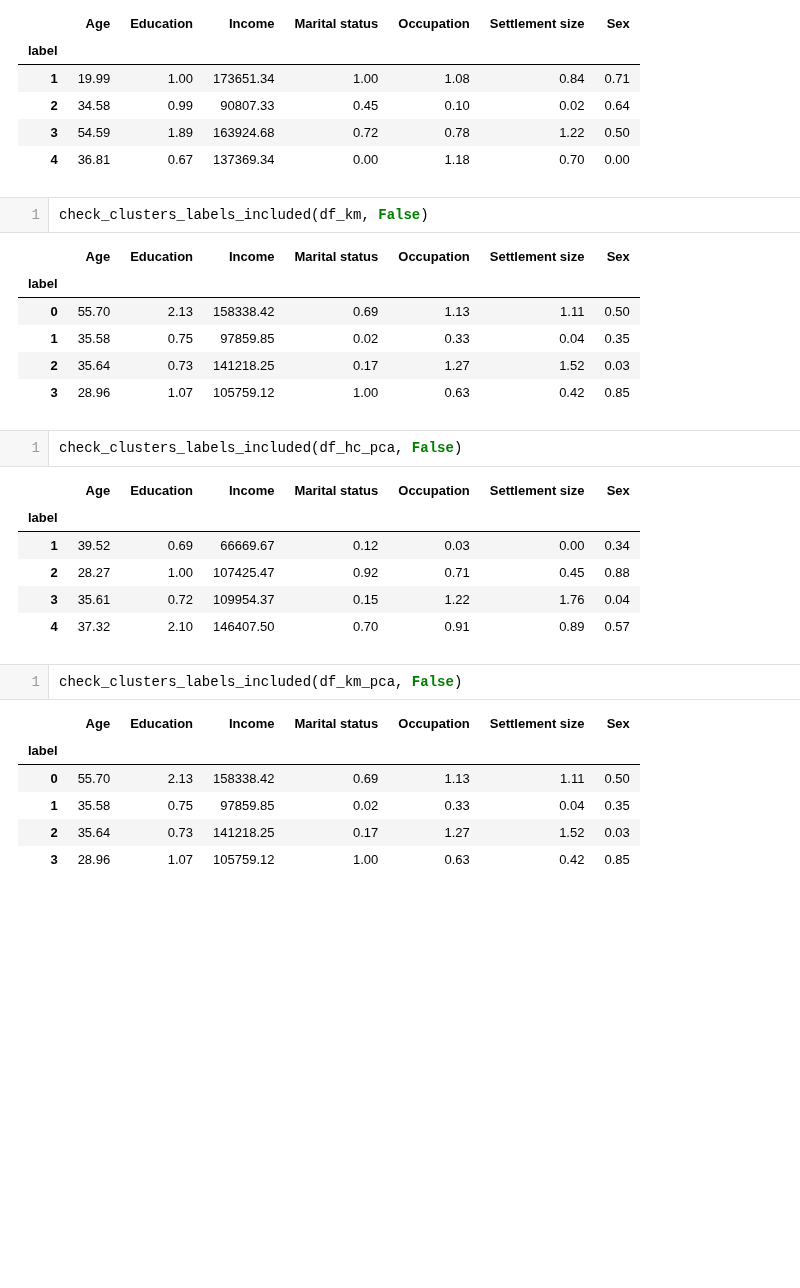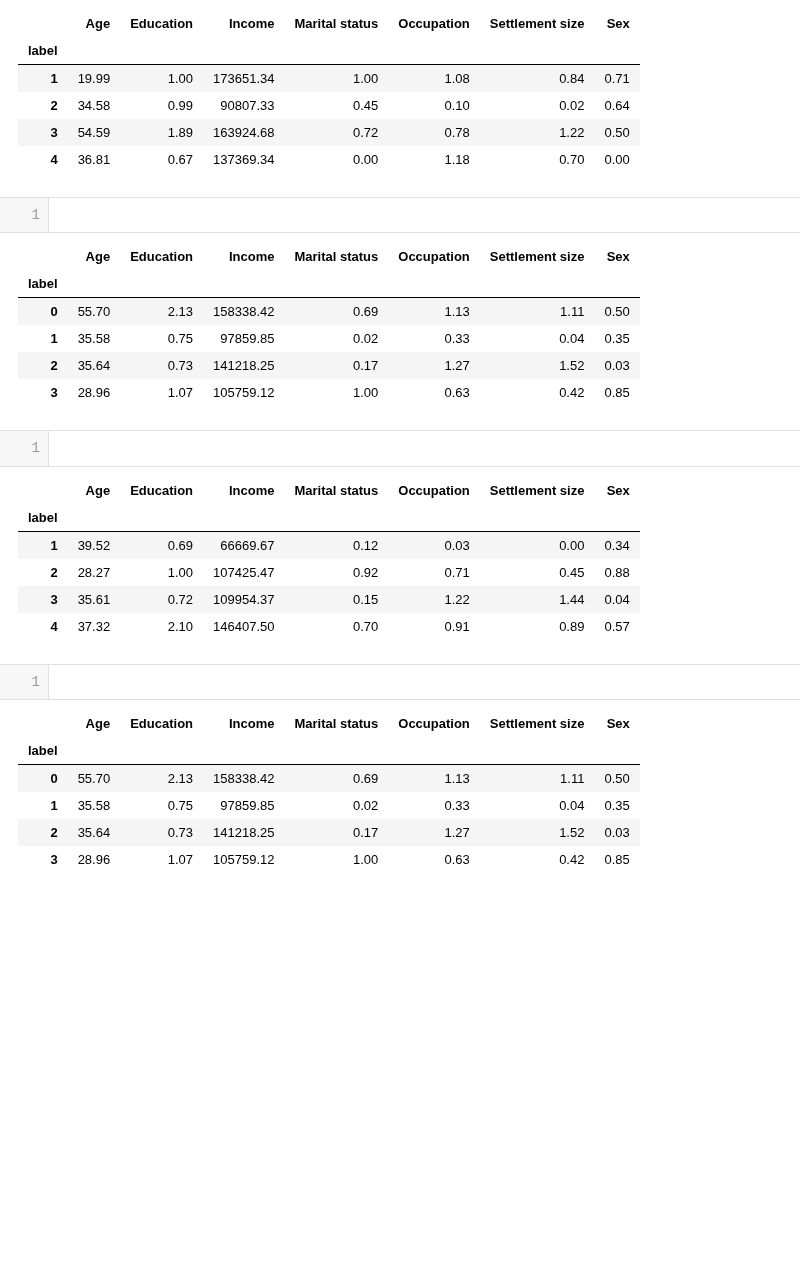--- a/index.html
+++ b/index.html
@@ -155,20 +155,21 @@
             <td>1.18</td>
             <td>0.70</td>
             <td>0.00</td>
           </tr>
         </tbody>
       </table>
   </div>
 
   <div class="code-cell">
     <div class="gutter">1</div>
+    <div class="code"><span>check_clusters_labels_included(df_km, </span><span class="kw">False</span><span>)</span></div>
   </div>
 
   <div class="out">
     <table class="df" id="table-t2">
         <thead>
           <tr>
             <th></th>
             <th>Age</th>
             <th>Education</th>
             <th>Income</th>
@@ -228,20 +229,21 @@
             <td>0.63</td>
             <td>0.42</td>
             <td>0.85</td>
           </tr>
         </tbody>
       </table>
   </div>
 
   <div class="code-cell">
     <div class="gutter">1</div>
+    <div class="code"><span>check_clusters_labels_included(df_hc_pca, </span><span class="kw">False</span><span>)</span></div>
   </div>
 
   <div class="out">
     <table class="df" id="table-t3">
         <thead>
           <tr>
             <th></th>
             <th>Age</th>
             <th>Education</th>
             <th>Income</th>
@@ -282,39 +284,40 @@
             <td>0.45</td>
             <td>0.88</td>
           </tr>
           <tr>
             <th>3</th>
             <td>35.61</td>
             <td>0.72</td>
             <td>109954.37</td>
             <td>0.15</td>
             <td>1.22</td>
-            <td>1.44</td>
+            <td>1.76</td>
             <td>0.04</td>
           </tr>
           <tr>
             <th>4</th>
             <td>37.32</td>
             <td>2.10</td>
             <td>146407.50</td>
             <td>0.70</td>
             <td>0.91</td>
             <td>0.89</td>
             <td>0.57</td>
           </tr>
         </tbody>
       </table>
   </div>
 
   <div class="code-cell">
     <div class="gutter">1</div>
+    <div class="code"><span>check_clusters_labels_included(df_km_pca, </span><span class="kw">False</span><span>)</span></div>
   </div>
 
   <div class="out">
     <table class="df" id="table-t4">
         <thead>
           <tr>
             <th></th>
             <th>Age</th>
             <th>Education</th>
             <th>Income</th>

